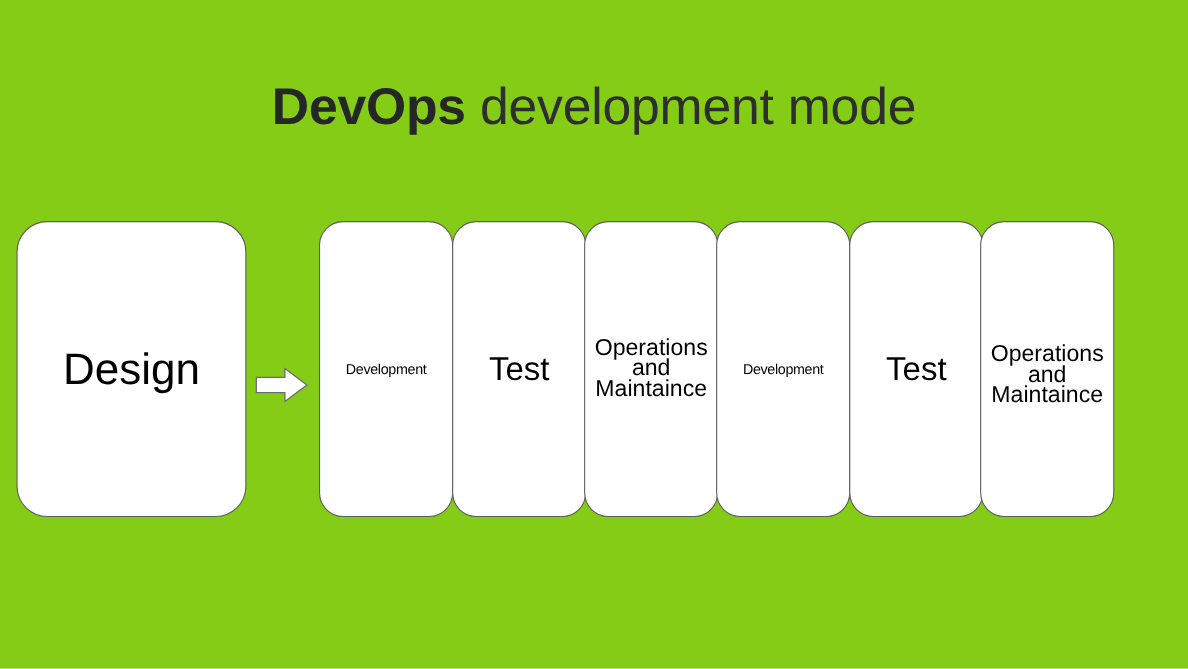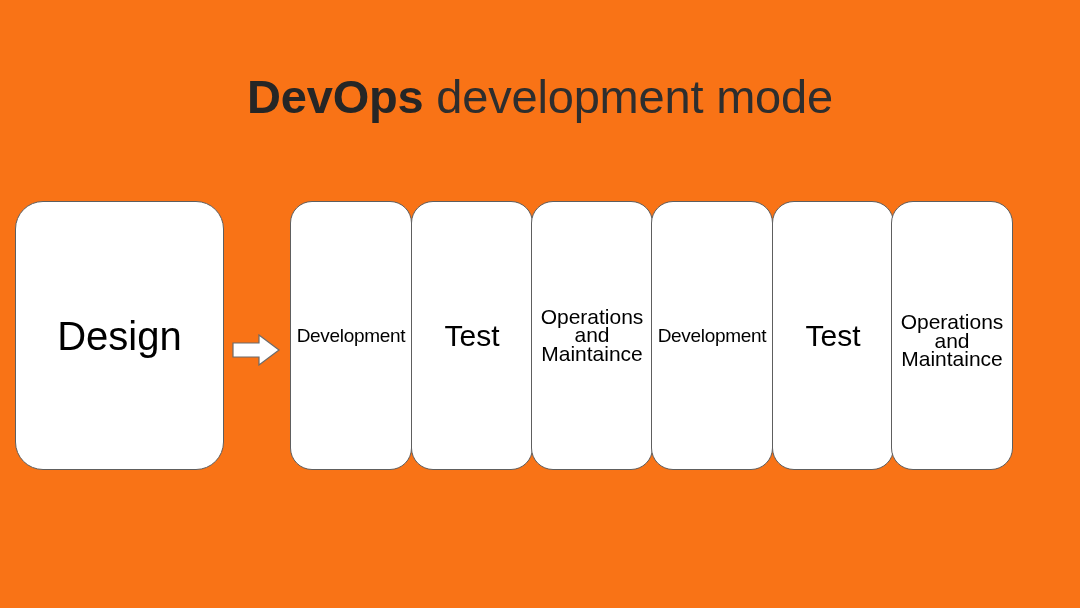--- a/index.html
+++ b/index.html
@@ -9,21 +9,21 @@
     background: #ffffff;
   }
   body {
     font-family: "Liberation Sans", sans-serif;
     -webkit-font-smoothing: antialiased;
   }
   #canvas {
     position: relative;
     width: 1080px;
     height: 608px;
-    background: #f97316;
+    background: #84cc16;
     overflow: hidden;
   }
 
   
   #title {
     position: absolute;
     left: 0;
     top: 68px;
     width: 1080px;
     text-align: center;
@@ -79,21 +79,21 @@
     padding: 0 2px;
     box-sizing: border-box;
   }
   
   .label.lg {
     font-size: 30px;
     line-height: 29px;
     white-space: nowrap;
   }
   .label.md {
-    font-size: 19px;
+    font-size: 13px;
     line-height: 22px;
     white-space: nowrap;
     letter-spacing: -0.3px;
   }
   .label.sm {
     font-size: 21px;
     line-height: 18.5px;
   }
   
   .stage-box.raised {

